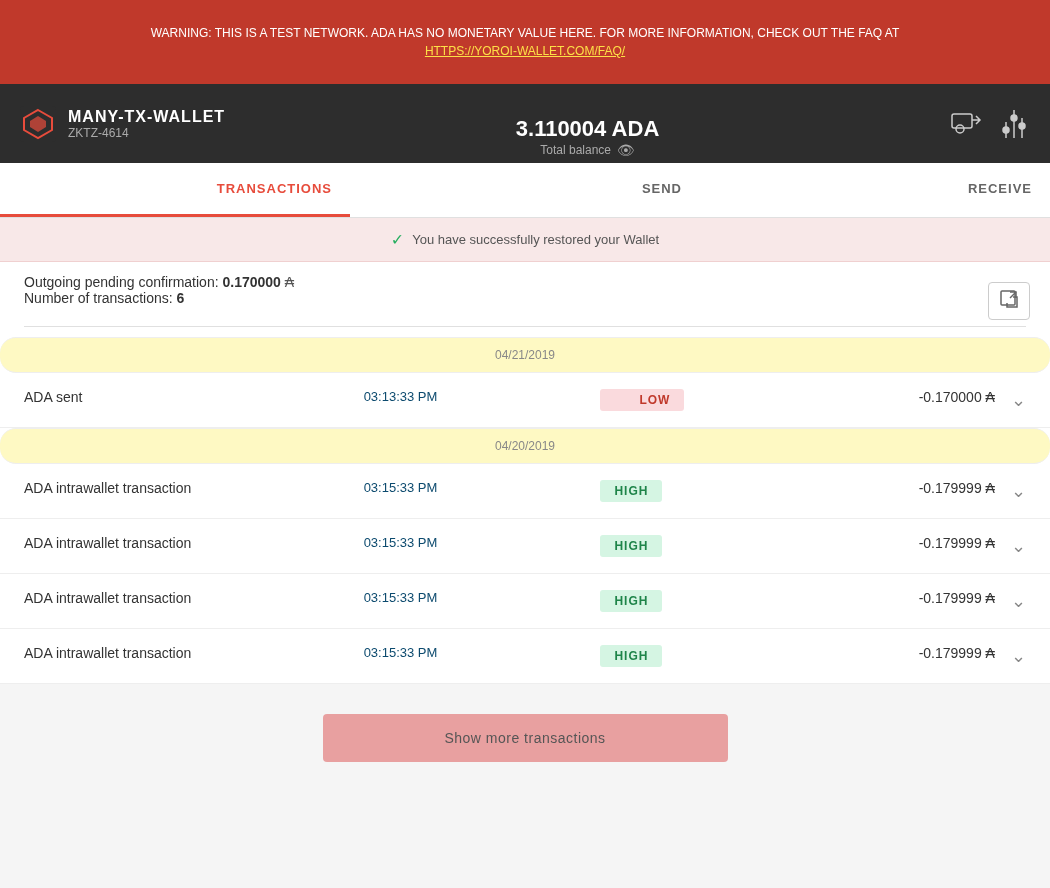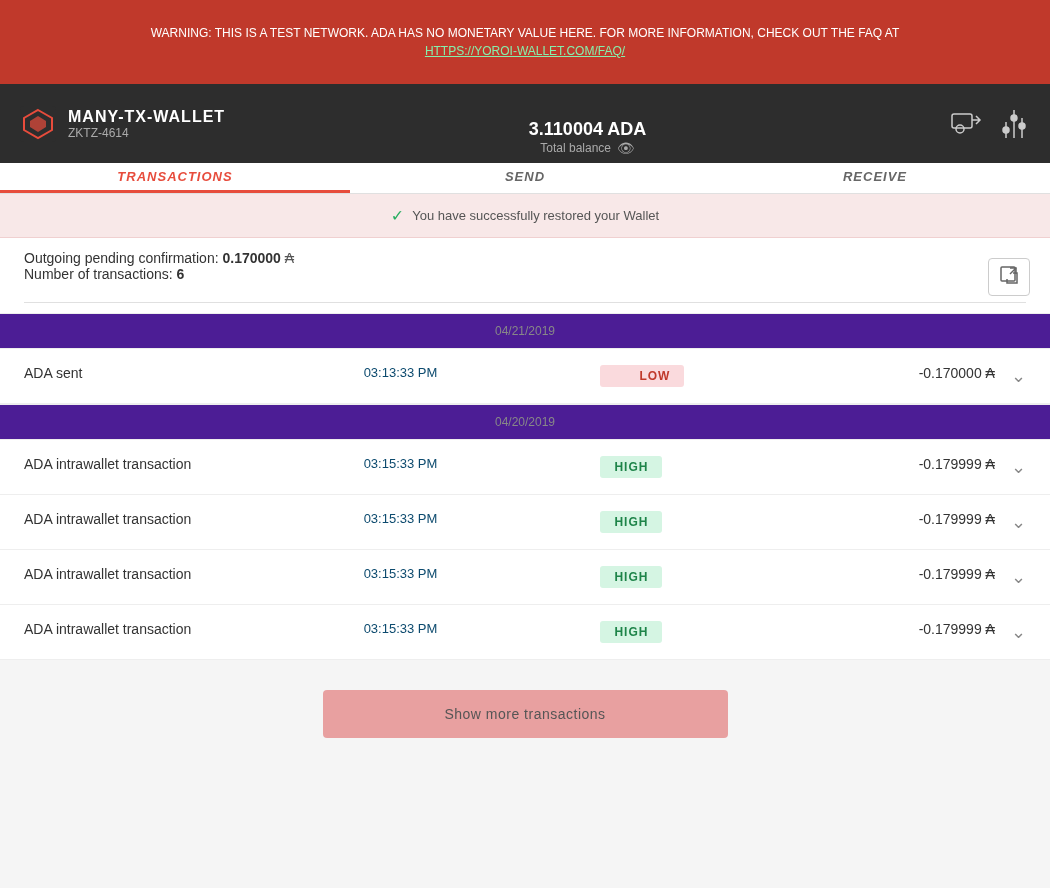--- a/index.html
+++ b/index.html
@@ -8,21 +8,21 @@
     
     .warning-banner {
       background: #c0392b;
       color: white;
       text-align: center;
       padding: 24px 16px;
       font-size: 12px;
       line-height: 1.5;
     }
     .warning-banner a {
-      color: #86efac;
+      color: #fde047;
       text-decoration: underline;
       text-align: center;
     }
 
     
     .header {
       background: #2d2d2d;
       display: flex;
       align-items: center;
       padding: 10px 20px;
@@ -42,21 +42,21 @@
     }
     .wallet-id {
       color: #aaa;
       font-size: 12px;
     }
     .header-center {
       text-align: center;
     }
     .balance-amount {
       color: white;
-      font-size: 18px;
+      font-size: 22px;
       font-weight: bold;
       margin-top: 27px;
     }
     .balance-label {
       color: #aaa;
       font-size: 12px;
       display: flex;
       align-items: center;
       justify-content: center;
       gap: 6px;
@@ -80,29 +80,28 @@
     .header-btn svg { fill: #ccc; }
 
     
     .nav-tabs {
       display: flex;
       background: #fff;
       border-bottom: 1px solid #e0e0e0;
     }
     .nav-tab {
       flex: 1;
-      text-align: center;
-      padding: 6px;
+      text-align: right;
+      padding: 18px;
       font-size: 13px;
       font-weight: bold;
       color: #666;
       cursor: pointer;
       letter-spacing: 1px;
       border-bottom: 3px solid transparent;
-      font-style: italic;
     }
     .nav-tab.active {
       color: #e74c3c;
       border-bottom: 3px solid #e74c3c;
     }
 
     
     .success-banner {
       background: #f8e8e8;
       color: #555;
@@ -152,23 +151,24 @@
       border-top: 1px solid #e0e0e0;
       margin: 10px 24px;
     }
 
     
     .date-sep {
       text-align: center;
       padding: 10px;
       font-size: 12px;
       color: #888;
-      background: #4c1d95;
+      background: #fef9c3;
       border-top: 1px solid #eee;
       border-bottom: 1px solid #eee;
+      border-radius: 16px;
     }
 
     
     .tx-row {
       display: flex;
       padding: 16px 24px;
       border-bottom: 1px solid #eee;
       background: #fff;
     }
     .tx-type {

